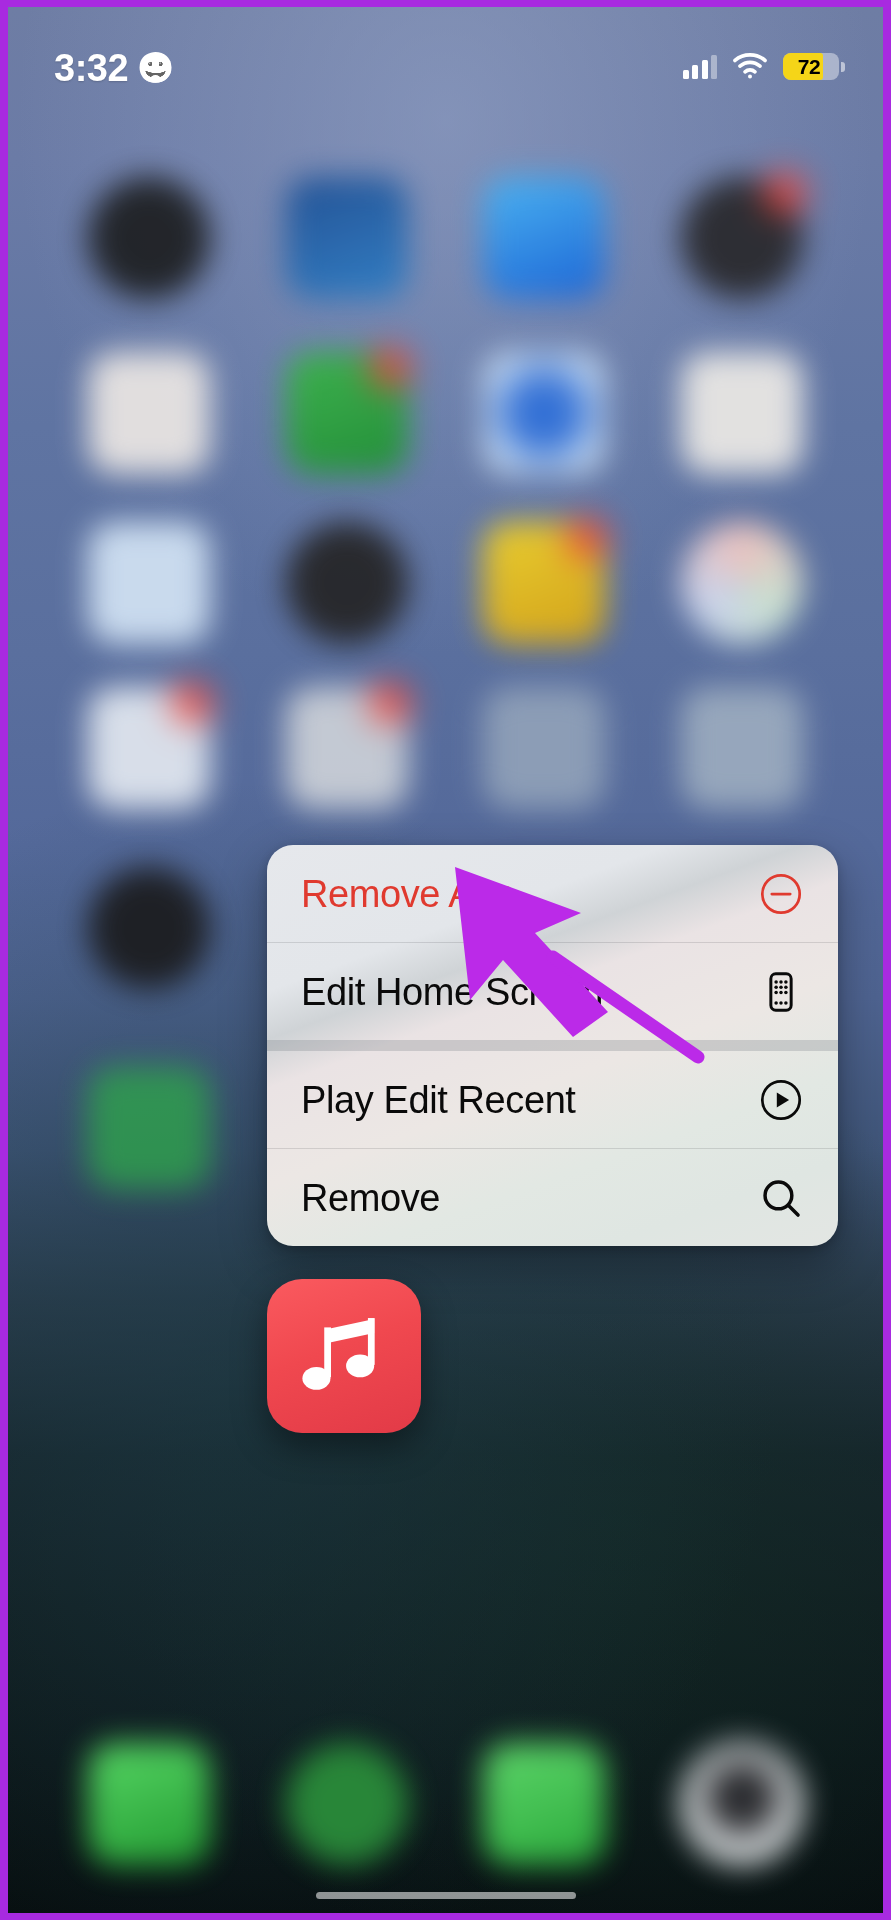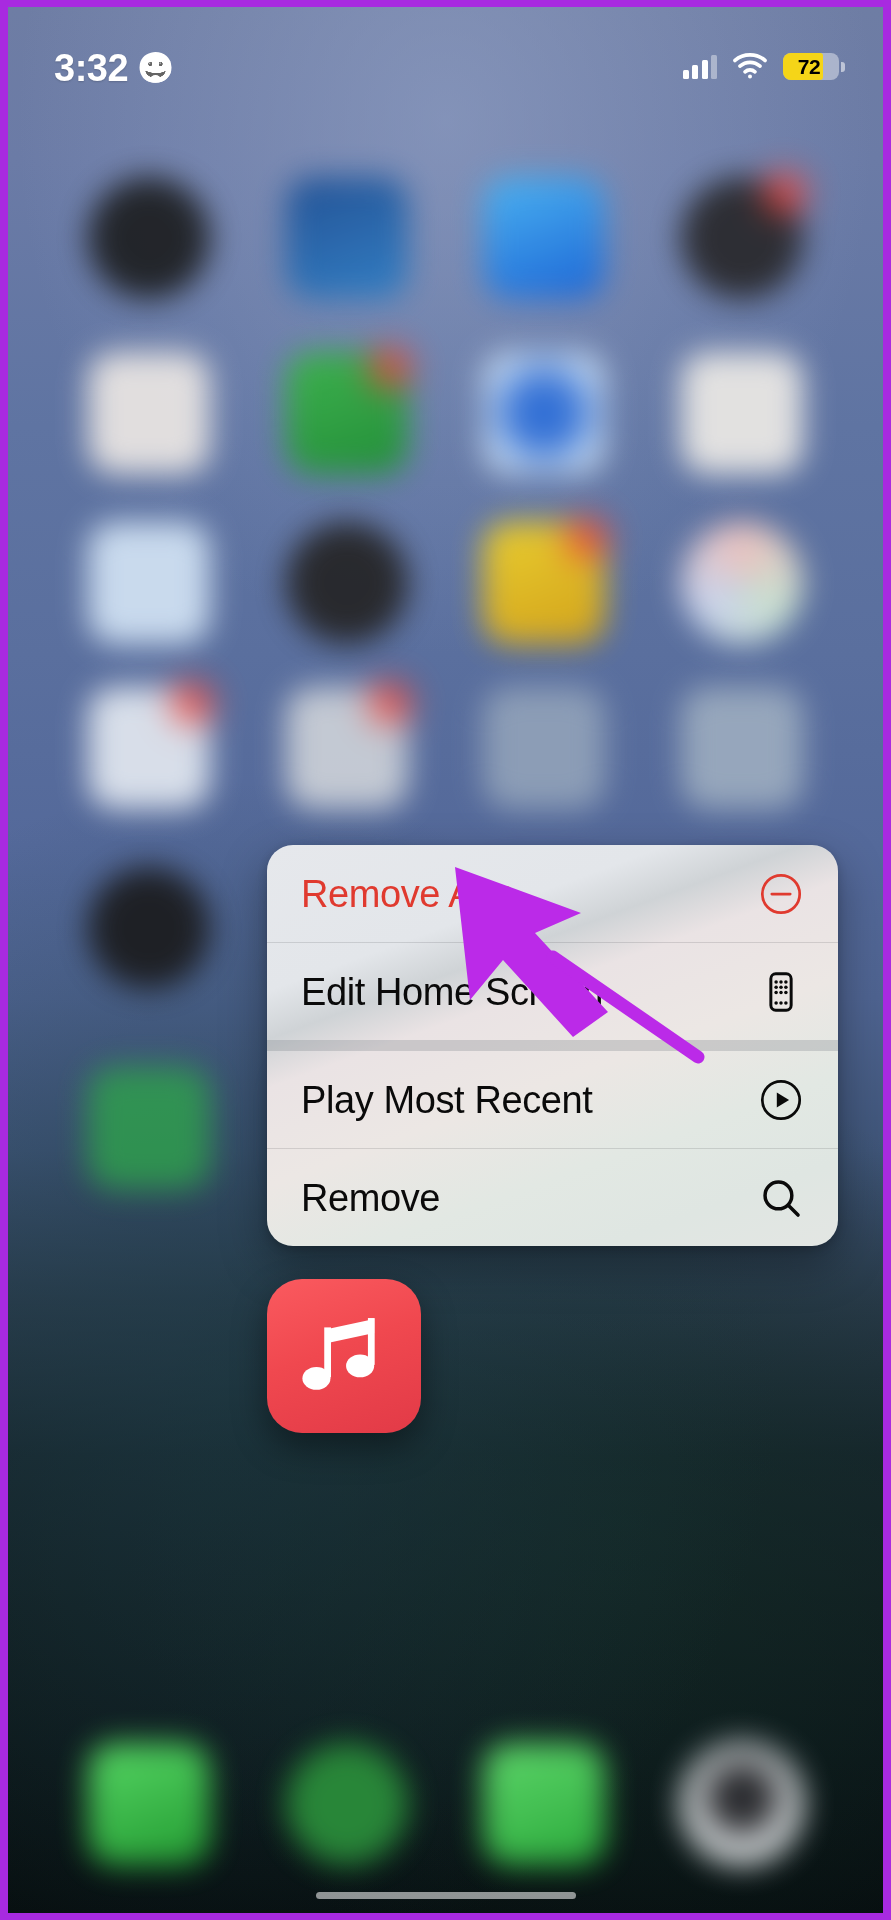--- a/index.html
+++ b/index.html
@@ -332,21 +332,21 @@
               <circle cx="9.2" cy="18.3" r="1"></circle>
                 <circle cx="12" cy="18.3" r="1"></circle>
                 <circle cx="14.8" cy="18.3" r="1"></circle>
             </g>
           </svg>
         </span>
       </div>
       <div class="sep-group"></div>
 
       <div class="menu-item">
-        <span class="label">Play Most Recent</span>
+        <span class="label">Play Edit Recent</span>
         <span class="glyph">
           <svg viewBox="0 0 24 24" width="44" height="44" fill="none">
             <circle cx="12" cy="12" r="10.2" stroke="currentColor" stroke-width="1.5"></circle>
             <path d="M9.7 7.9 16.4 12l-6.7 4.1z" fill="currentColor"></path>
           </svg>
         </span>
       </div>
       <div class="sep-thin"></div>
 
       <div class="menu-item">

